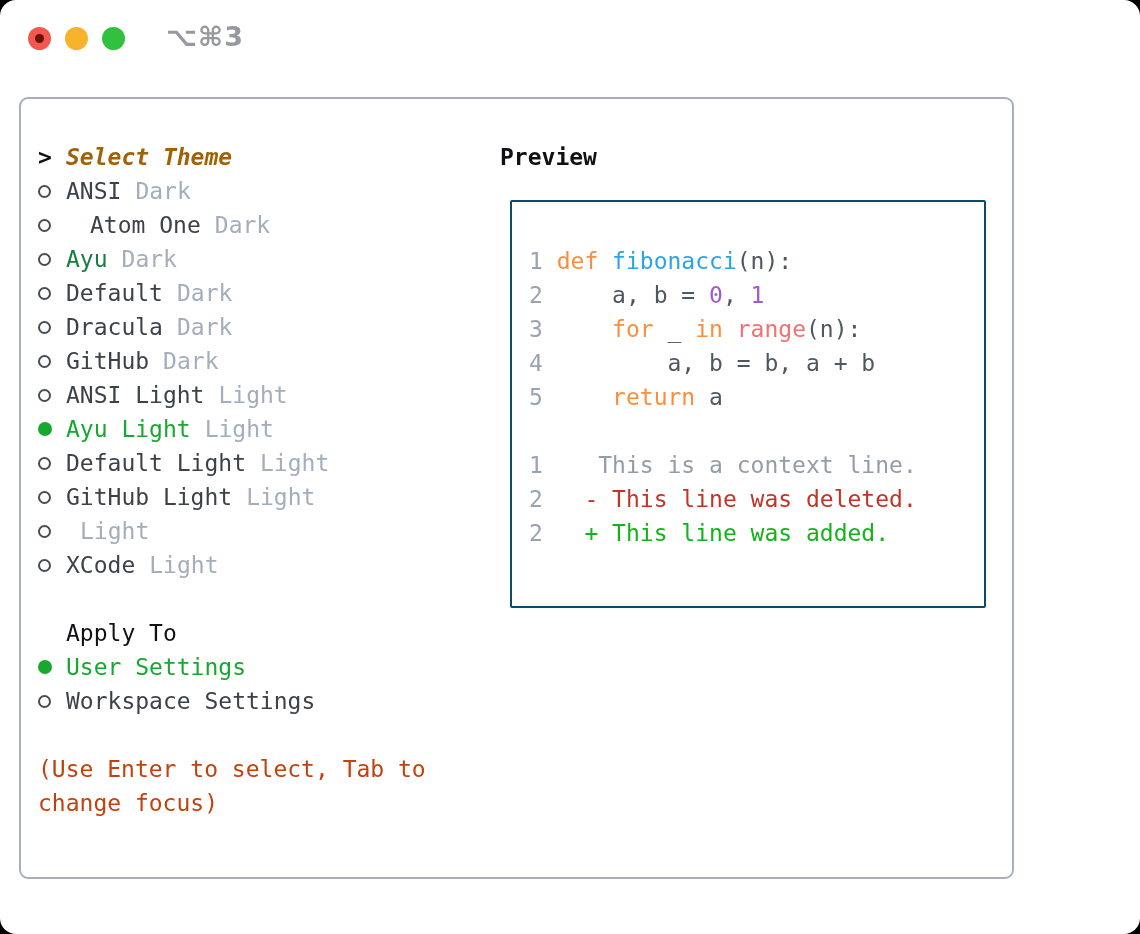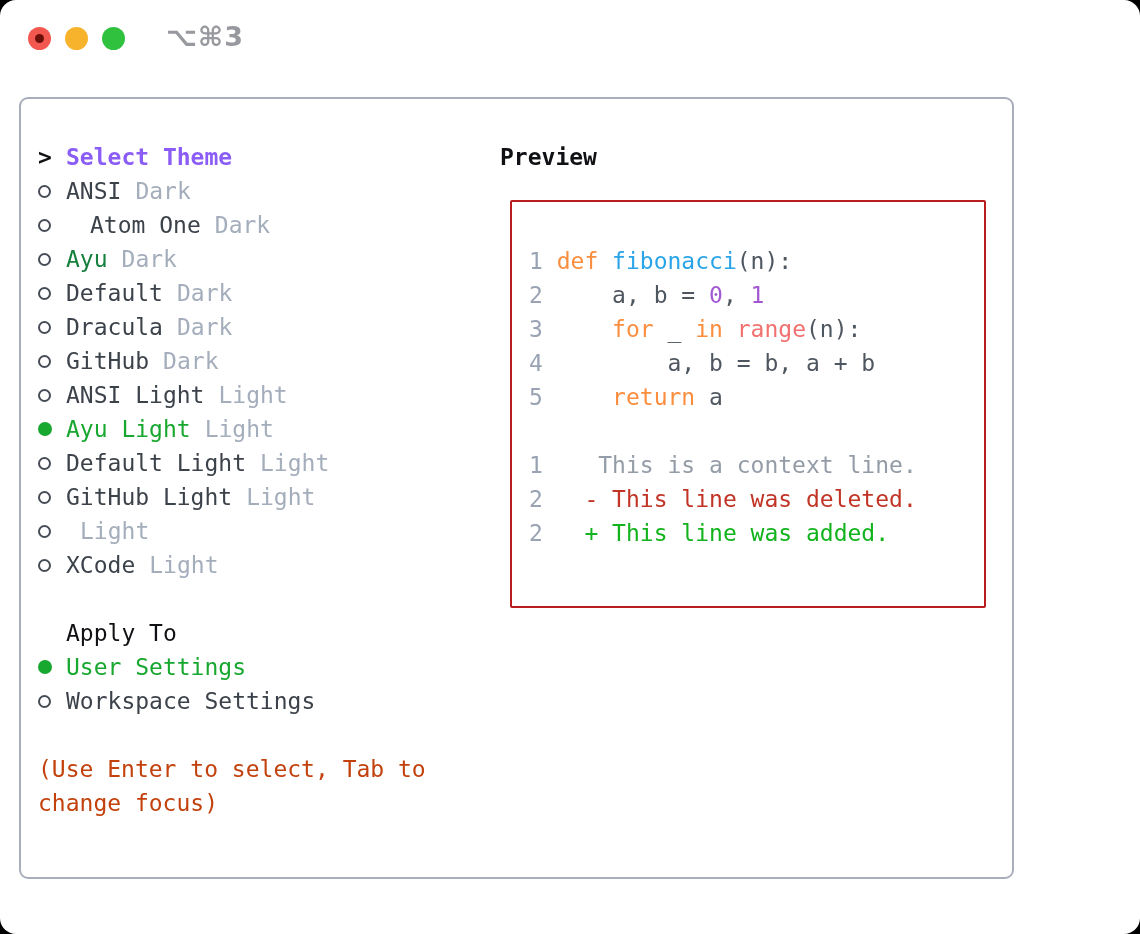--- a/index.html
+++ b/index.html
@@ -28,21 +28,21 @@
   .dot{width:14px;height:14px;border-radius:50%;}
   .arrow{font-weight:bold;font-size:23px;}
   .hdr .label{font-weight:bold;}
   .badge{margin-left:14px;}
   .spacer{height:34px;}
   .hint{margin-top:0;width:434px;white-space:normal;word-break:normal;}
 
   
   .preview-title{position:absolute;left:500px;top:140px;font-size:23px;line-height:34px;font-weight:bold;}
   .preview-box{position:absolute;left:510px;top:200px;width:476px;height:408px;
-               border:2px solid #b91c1c;border-radius:2px;box-sizing:border-box;background:#fff;overflow:hidden;}
+               border:2px solid #0c4a6e;border-radius:2px;box-sizing:border-box;background:#fff;overflow:hidden;}
   .codewrap{position:absolute;left:17px;top:42px;}
   .cl{height:34px;font-size:23px;line-height:34px;white-space:pre;}
 </style>
 </head>
 <body>
 
 <div class="screen">
   <div class="window">
 
     <div class="titlebar">
@@ -56,21 +56,21 @@
       <div class="shortcut" style="color: rgb(151, 153, 158);">⌥⌘3</div>
     </div>
 
     <div class="panel"></div>
 
     <div class="leftcol">
       <div class="lrow hdr">
         <span class="marker">
           <span class="arrow" style="color: rgb(16, 17, 20);">&gt;</span>
         </span>
-        <span class="label" style="color: #8b5cf6;">Select Theme</span>
+        <span class="label" style="color: #a16207; font-style: italic;">Select Theme</span>
       </div>
       <div id="theme-items">
           <div class="lrow"><span class="marker"><span class="ring"></span></span><span style="color: rgb(60, 66, 74);">ANSI</span><span class="badge" style="color: rgb(164, 173, 187);">Dark</span></div>
           <div class="lrow"><span class="marker"><span class="ring"></span></span><span style="color: rgb(60, 66, 74); margin-left: 24px;">Atom One</span><span class="badge" style="color: rgb(164, 173, 187);">Dark</span></div>
           <div class="lrow"><span class="marker"><span class="ring"></span></span><span style="color: #15803d;">Ayu</span><span class="badge" style="color: rgb(164, 173, 187);">Dark</span></div>
           <div class="lrow"><span class="marker"><span class="ring"></span></span><span style="color: rgb(60, 66, 74);">Default</span><span class="badge" style="color: rgb(164, 173, 187);">Dark</span></div>
           <div class="lrow"><span class="marker"><span class="ring"></span></span><span style="color: rgb(60, 66, 74);">Dracula</span><span class="badge" style="color: rgb(164, 173, 187);">Dark</span></div>
           <div class="lrow"><span class="marker"><span class="ring"></span></span><span style="color: rgb(60, 66, 74);">GitHub</span><span class="badge" style="color: rgb(164, 173, 187);">Dark</span></div>
           <div class="lrow"><span class="marker"><span class="ring"></span></span><span style="color: rgb(60, 66, 74);">ANSI Light</span><span class="badge" style="color: rgb(164, 173, 187);">Light</span></div>
           <div class="lrow"><span class="marker"><span class="dot" style="background: rgb(24, 167, 47);"></span></span><span style="color: rgb(24, 167, 47);">Ayu Light</span><span class="badge" style="color: rgb(164, 173, 187);">Light</span></div>

